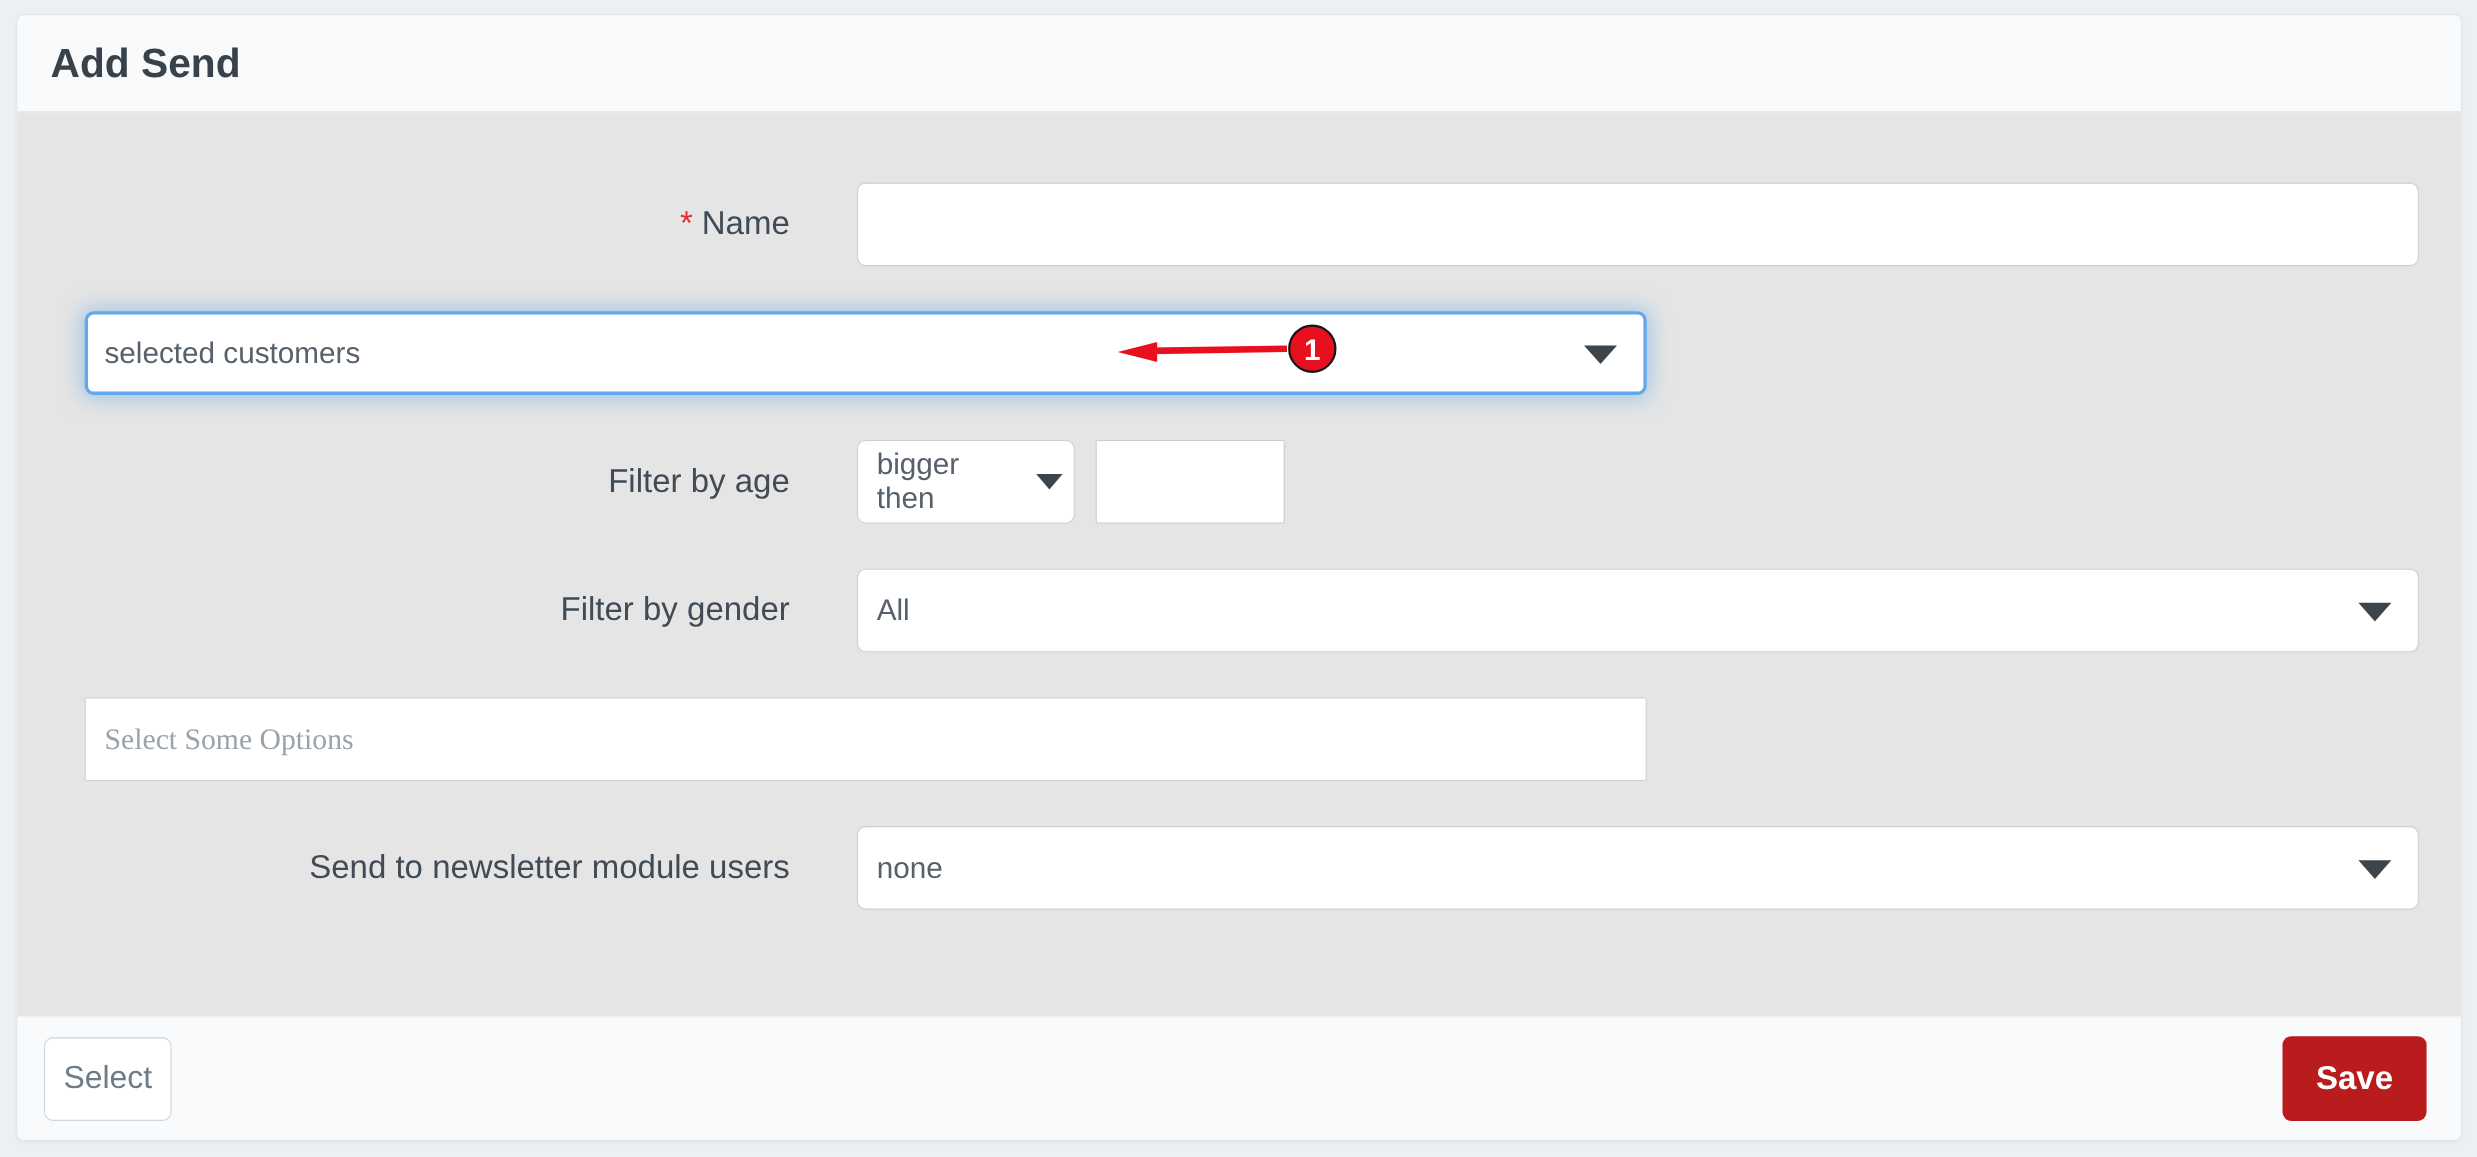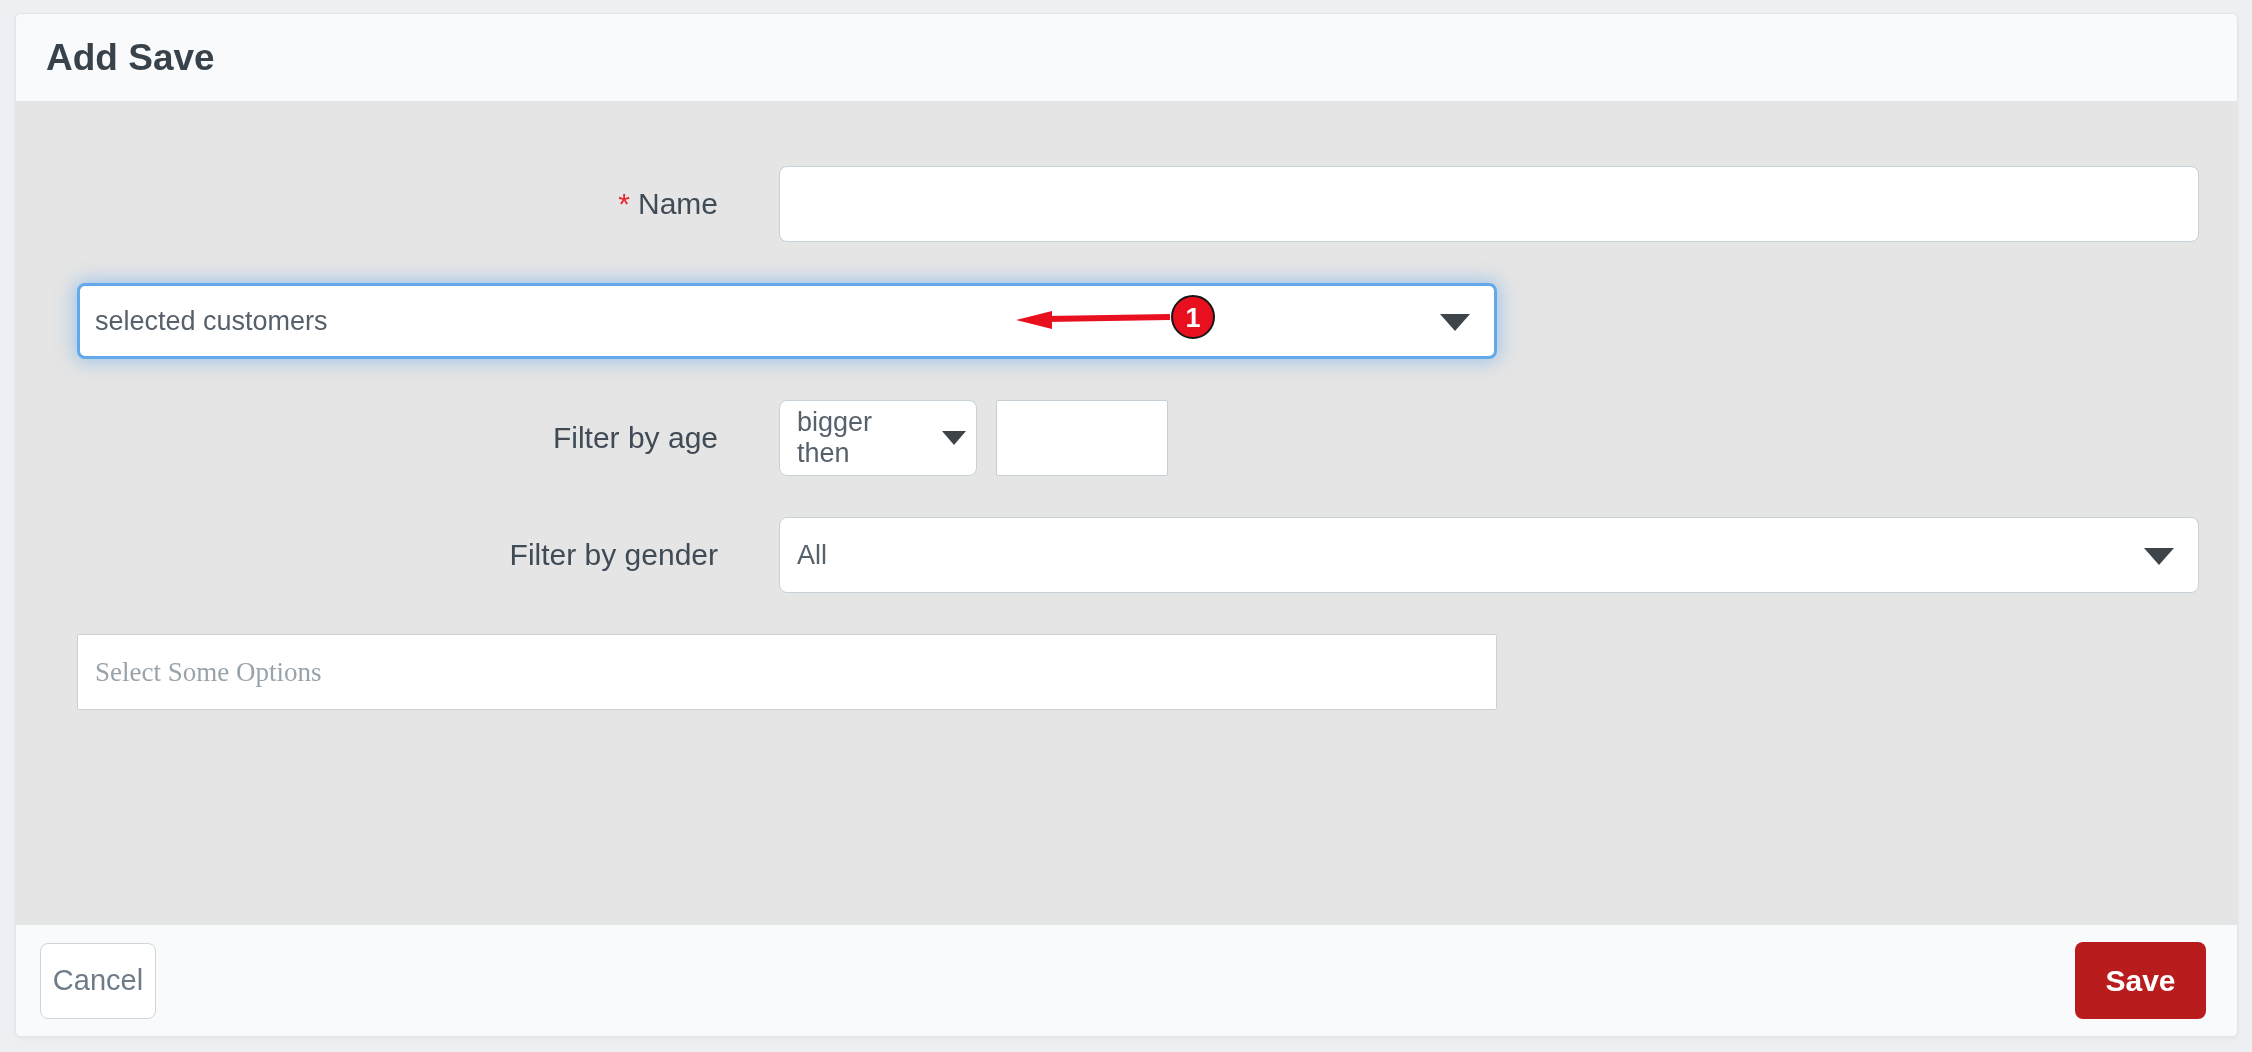--- a/index.html
+++ b/index.html
@@ -146,21 +146,21 @@
     pointer-events:none;
     z-index:10;
   }
 </style>
 </head>
 <body>
 
 <div class="panel">
 
   <div class="panel-header">
-    <h1 class="panel-title">Add Save</h1>
+    <h1 class="panel-title">Add Send</h1>
   </div>
 
   <div class="panel-body">
 
     <div class="form-row">
       <div class="form-label"><span class="required">*</span><span>Name</span></div>
       <div class="controls">
         <input type="text" class="text-input" value="" style="">
       </div>
     </div>
@@ -194,25 +194,34 @@
         </div>
       </div>
     </div>
 
     <div class="form-row">
       <div class="controls">
         <input type="text" class="language-input" placeholder="Select Some Options" style="">
       </div>
     </div>
 
+    <div class="form-row">
+      <div class="form-label">Send to newsletter module users</div>
+      <div class="controls">
+        <div class="select-box full">
+          <span>none</span>
+          <span class="caret"></span>
+        </div>
+      </div>
+    </div>
 
   </div>
 
   <div class="panel-footer">
-    <button class="btn btn-cancel">Cancel</button>
+    <button class="btn btn-cancel">Select</button>
     <button class="btn btn-save">Save</button>
   </div>
 
 </div>
 
 <svg class="annotation" viewBox="0 0 240 70" xmlns="http://www.w3.org/2000/svg">
   <line x1="170" y1="34" x2="46" y2="36" stroke="#e8101e" stroke-width="6"></line>
   <polygon points="16,37 52,28 52,46" fill="#e8101e"></polygon>
   <circle cx="193" cy="34" r="21" fill="#e8101e" stroke="#161616" stroke-width="2"></circle>
   <text x="193" y="44" text-anchor="middle" font-family="Liberation Sans, sans-serif" font-size="27" font-weight="bold" fill="#ffffff">1</text>

